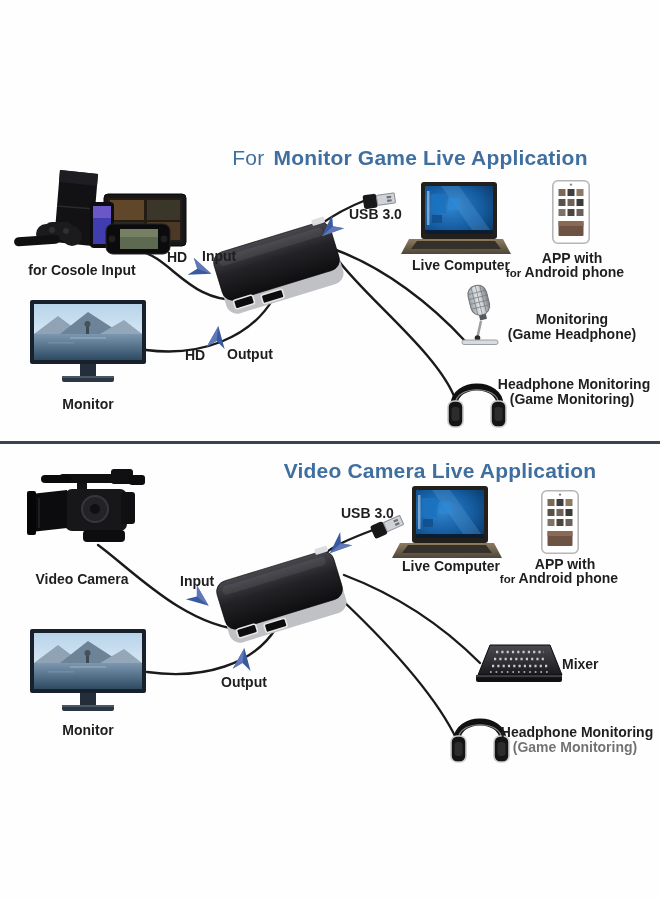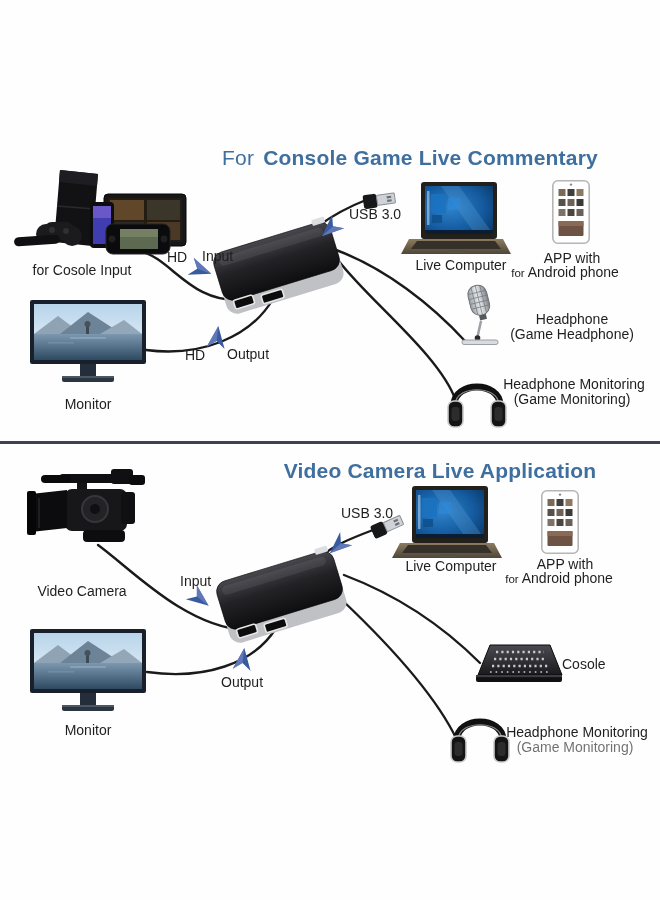--- a/index.html
+++ b/index.html
@@ -1,21 +1,21 @@
 <!DOCTYPE html>
 <html><head>
 <meta charset="utf-8">
 <style>
   html,body{margin:0;padding:0;background:#ffffff;}
   .canvas{position:relative;width:660px;height:900px;background:#fefefe;overflow:hidden;
           font-family:"Liberation Sans","DejaVu Sans",sans-serif;}
   .title{position:absolute;font-size:21px;font-weight:700;color:#3f6f9f;text-align:center;
          white-space:nowrap;z-index:6;letter-spacing:.2px;}
   .title .pfx{font-weight:400;margin-right:9px;}
-  .lbl{position:absolute;font-size:14px;font-weight:400;color:#1e1e1e;white-space:nowrap;z-index:6;}
+  .lbl{position:absolute;font-size:14px;font-weight:700;color:#1e1e1e;white-space:nowrap;z-index:6;}
   .ctr{text-align:center;}
   .sm{font-size:11.5px;}
   .faded{color:#3c3c3c;opacity:.72;}
   .dev{position:absolute;z-index:3;line-height:0;}
   .arrow{position:absolute;z-index:5;line-height:0;}
   .cables{position:absolute;left:0;top:0;z-index:2;}
   .divider{position:absolute;left:0;top:441px;width:660px;height:3px;background:#3b4252;z-index:6;}
 </style>
 </head>
 <body>
@@ -67,21 +67,21 @@
       <path d="M338,260 C368,300 440,355 456,401"></path>
       <path d="M98,545 C130,568 185,627 245,630"></path>
       <path d="M276,628 C254,664 204,680 147,672"></path>
       <path d="M322,556 C332,546 352,538 373,530"></path>
       <path d="M344,575 C410,600 452,635 480,663"></path>
       <path d="M342,600 C400,655 438,700 457,740"></path>
     </g>
   </svg>
 
   <div class="title" style="left:150px;top:146px;width:520px">
-    <span class="pfx">For</span><span>Console Game Live Commentary</span>
+    <span class="pfx">For</span><span>Monitor Game Live Application</span>
   </div>
 
   <div class="dev" style="left:8px;top:166px">
     <svg viewBox="0 0 180 95" width="180" height="95">
       <polygon points="52,4 90,8 84,80 46,76" fill="#121214"></polygon>
       <polygon points="52,4 90,8 89,20 51,16" fill="#1e1e22"></polygon>
       <line x1="49" y1="40" x2="87" y2="43" stroke="#2a2a2e" stroke-width="1.5"></line>
       <rect x="96" y="28" width="82" height="52" rx="4" fill="#17171a" stroke="#060606"></rect>
       <rect x="100" y="32" width="74" height="44" fill="#241c12"></rect>
       <rect x="102" y="34" width="34" height="20" fill="#6b4f2e" opacity=".85"></rect>
@@ -198,21 +198,21 @@
             <line x1="27.5" y1="2" x2="27.5" y2="32"></line>
             <line x1="32" y1="3" x2="32" y2="31"></line>
         </g>
         <rect x="24" y="32" width="7" height="5" fill="#55585c"></rect>
       </g>
       <line x1="29" y1="38" x2="25" y2="56" stroke="#9aa0a5" stroke-width="2.5"></line>
       <circle cx="25.5" cy="55" r="2.8" fill="#2a2a2a"></circle>
       <rect x="10" y="57" width="36" height="4.5" rx="2" fill="#d9dbdd" stroke="#9aa0a5"></rect>
     </svg>
   </div>
-  <div class="lbl ctr" style="left:510px;top:311px;width:124px">Headphone</div>
+  <div class="lbl ctr" style="left:510px;top:311px;width:124px">Monitoring</div>
   <div class="lbl ctr" style="left:498px;top:326px;width:148px">(Game Headphone)</div>
 
   <div class="dev" style="left:447px;top:369px">
     <svg viewBox="0 0 60 62" width="60" height="62">
       <path d="M7,36 C7,12 53,12 53,36" fill="none" stroke="#101010" stroke-width="7" stroke-linecap="round"></path>
       <path d="M8.5,35 C8.5,16 51.5,16 51.5,35" fill="none" stroke="#d8d8d8" stroke-width="1.2" opacity=".6"></path>
       <rect x="1" y="32" width="15" height="26" rx="6" fill="#141414" stroke="#c9c9c9" stroke-width="1.6"></rect>
       <rect x="44" y="32" width="15" height="26" rx="6" fill="#141414" stroke="#c9c9c9" stroke-width="1.6"></rect>
       <rect x="4.5" y="38" width="8" height="14" rx="3" fill="#2c2c2c"></rect>
       <rect x="47.5" y="38" width="8" height="14" rx="3" fill="#2c2c2c"></rect>
@@ -265,21 +265,21 @@
       <rect x="40" y="25" width="62" height="42" rx="7" fill="#17171a"></rect>
       <rect x="96" y="28" width="14" height="32" rx="3" fill="#101013"></rect>
       <circle cx="70" cy="45" r="13" fill="#232327" stroke="#36363c" stroke-width="2"></circle>
       <circle cx="70" cy="45" r="5" fill="#101013"></circle>
       <polygon points="6,30 42,26 42,64 6,68" fill="#0c0c0e"></polygon>
       <rect x="2" y="27" width="9" height="44" rx="2" fill="#060608"></rect>
       <line x1="14" y1="34" x2="14" y2="64" stroke="#1e1e22" stroke-width="2"></line>
       <rect x="58" y="66" width="42" height="12" rx="4" fill="#0d0d0f"></rect>
     </svg>
   </div>
-  <div class="lbl ctr" style="left:20px;top:583px;width:124px">Video Camera</div>
+  <div class="lbl ctr" style="left:20px;top:571px;width:124px">Video Camera</div>
 
   <div class="lbl" style="left:180px;top:573px">Input</div>
   <div class="arrow" style="left:188px;top:589px;transform:rotate(38deg)">
     <svg viewBox="0 0 24 20" width="24" height="20">
         <polygon points="23,10 1,19 8,10 1,1" fill="#3a5aa0"></polygon>
         <polygon points="23,10 1,1 8,10" fill="#6d82c0" opacity=".75"></polygon>
       </svg>
   </div>
 
   <div class="dev" style="left:206px;top:545px">
@@ -354,21 +354,21 @@
     <svg viewBox="0 0 90 46" width="90" height="46">
       <polygon points="16,4 76,4 88,34 4,34" fill="url(#gMix)" stroke="#0a0a0a"></polygon>
       <line x1="22" y1="11" x2="70" y2="11" stroke="#c9c9cc" stroke-width="2.6" stroke-dasharray="2.2,3.1"></line>
       <line x1="20" y1="18" x2="72" y2="18" stroke="#c9c9cc" stroke-width="2.6" stroke-dasharray="2.2,3.1"></line>
       <line x1="18" y1="25" x2="74" y2="25" stroke="#c9c9cc" stroke-width="2.6" stroke-dasharray="2.2,3.1"></line>
       <line x1="16" y1="31" x2="76" y2="31" stroke="#9ea2a8" stroke-width="2" stroke-dasharray="1.6,4"></line>
       <rect x="2" y="34" width="86" height="7" rx="2" fill="#101012"></rect>
       <rect x="2" y="34" width="86" height="2.2" fill="#3c3c42"></rect>
     </svg>
   </div>
-  <div class="lbl" style="left:562px;top:656px">Cosole</div>
+  <div class="lbl" style="left:562px;top:656px">Mixer</div>
 
   <div class="dev" style="left:450px;top:704px">
     <svg viewBox="0 0 60 62" width="60" height="62">
       <path d="M7,36 C7,12 53,12 53,36" fill="none" stroke="#101010" stroke-width="7" stroke-linecap="round"></path>
       <path d="M8.5,35 C8.5,16 51.5,16 51.5,35" fill="none" stroke="#d8d8d8" stroke-width="1.2" opacity=".6"></path>
       <rect x="1" y="32" width="15" height="26" rx="6" fill="#141414" stroke="#c9c9c9" stroke-width="1.6"></rect>
       <rect x="44" y="32" width="15" height="26" rx="6" fill="#141414" stroke="#c9c9c9" stroke-width="1.6"></rect>
       <rect x="4.5" y="38" width="8" height="14" rx="3" fill="#2c2c2c"></rect>
       <rect x="47.5" y="38" width="8" height="14" rx="3" fill="#2c2c2c"></rect>
     </svg>

